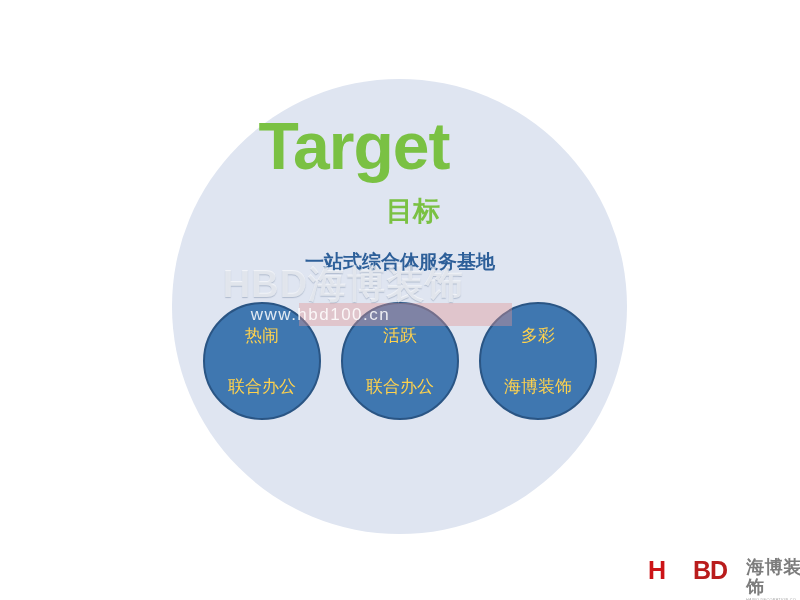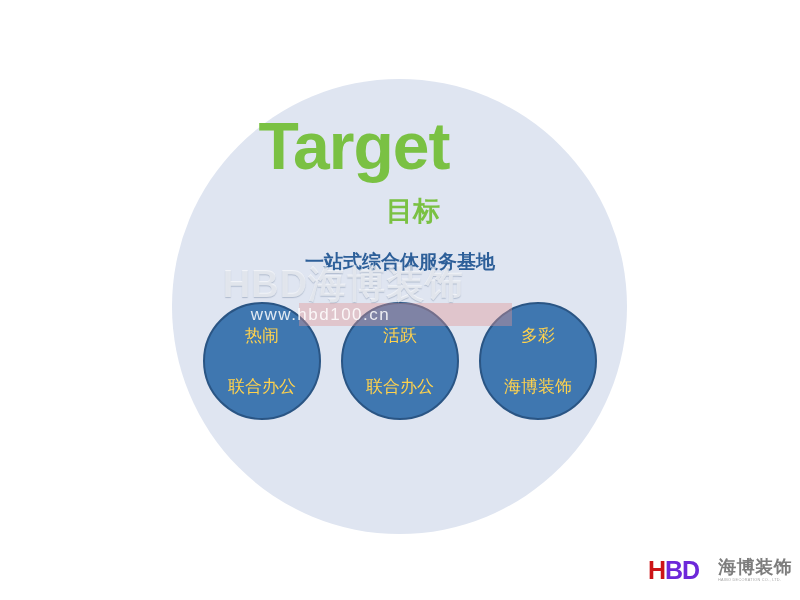--- a/index.html
+++ b/index.html
@@ -145,21 +145,21 @@
     display: flex;
     align-items: flex-start;
   }
   #logo-mark {
     font-size: 25px;
     line-height: 28px;
     font-weight: 700;
     letter-spacing: -1px;
   }
   #logo-mark .letter-h { color: #cc1417; }
-  #logo-mark .letter-bd { color: #6d28d9; }
+  #logo-mark .letter-bd { color: #b91c1c; margin-left: 28px; }
   #logo-text {
     margin-left: 19px;
     padding-top: 1px;
   }
   #logo-cn {
     font-size: 18px;
     line-height: 20px;
     font-weight: 700;
     color: #7d7d7d;
     letter-spacing: 0.5px;

